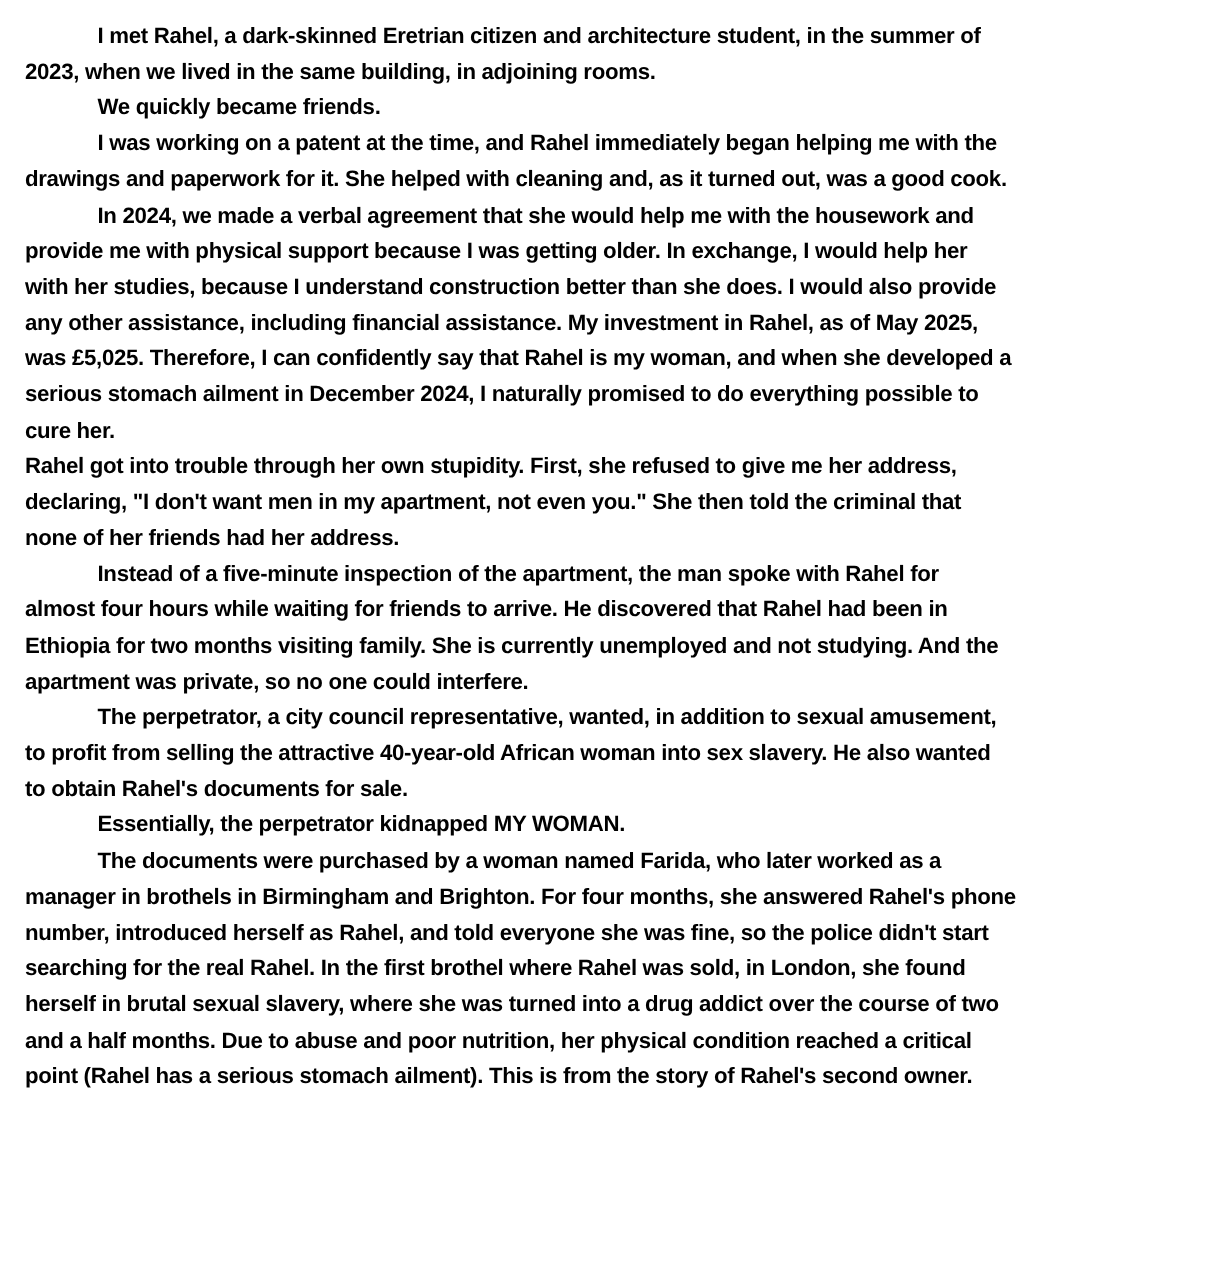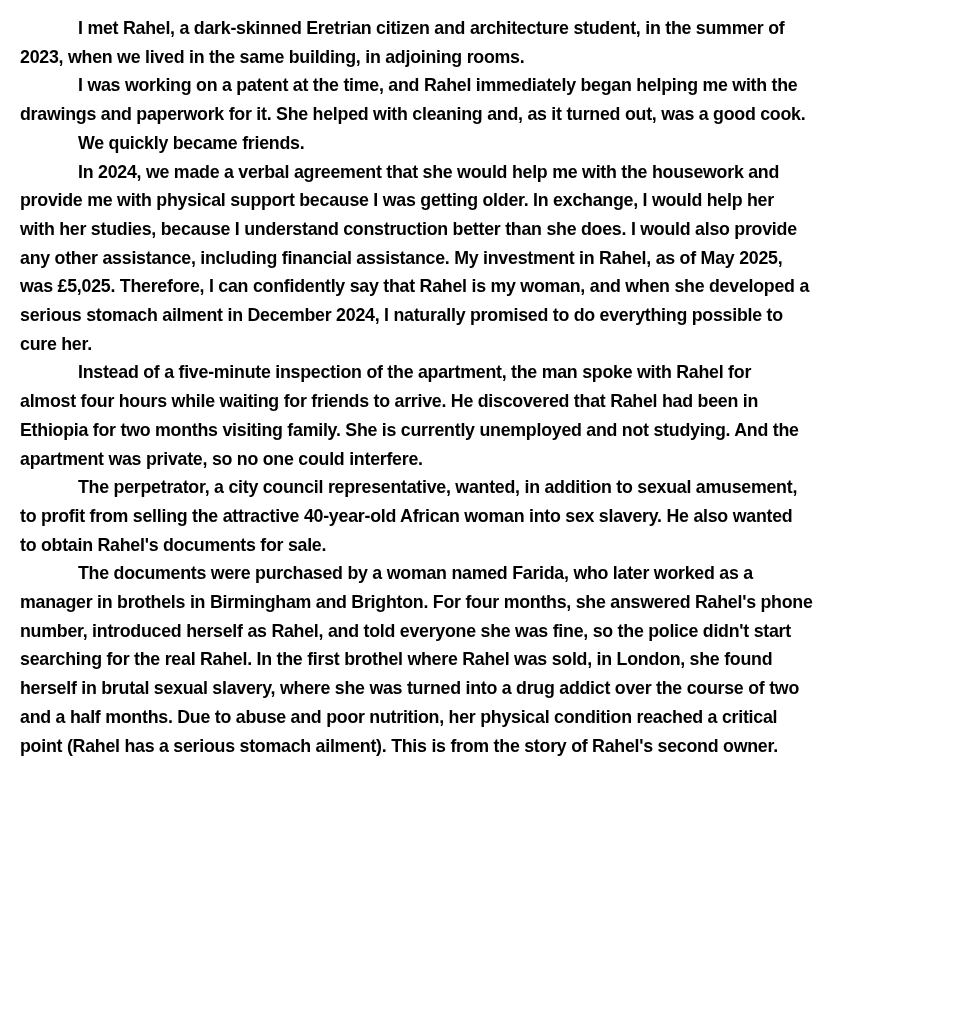--- a/index.html
+++ b/index.html
@@ -34,37 +34,41 @@
   .para.indent {
     text-indent: 58px;
   }
 </style>
 </head>
 <body>
 
 <div class="page">
   <p class="para indent">I met Rahel, a dark-skinned Eretrian citizen and architecture student, in the summer of
 2023, when we lived in the same building, in adjoining rooms.</p>
+  <p class="para indent">We quickly became friends.</p>
   <p class="para indent">I was working on a patent at the time, and Rahel immediately began helping me with the
 drawings and paperwork for it. She helped with cleaning and, as it turned out, was a good cook.</p>
-  <p class="para indent">We quickly became friends.</p>
   <p class="para indent">In 2024, we made a verbal agreement that she would help me with the housework and
 provide me with physical support because I was getting older. In exchange, I would help her
 with her studies, because I understand construction better than she does. I would also provide
 any other assistance, including financial assistance. My investment in Rahel, as of May 2025,
 was £5,025. Therefore, I can confidently say that Rahel is my woman, and when she developed a
 serious stomach ailment in December 2024, I naturally promised to do everything possible to
 cure her.</p>
+  <p class="para">Rahel got into trouble through her own stupidity. First, she refused to give me her address,
+declaring, "I don't want men in my apartment, not even you." She then told the criminal that
+none of her friends had her address.</p>
   <p class="para indent">Instead of a five-minute inspection of the apartment, the man spoke with Rahel for
 almost four hours while waiting for friends to arrive. He discovered that Rahel had been in
 Ethiopia for two months visiting family. She is currently unemployed and not studying. And the
 apartment was private, so no one could interfere.</p>
   <p class="para indent">The perpetrator, a city council representative, wanted, in addition to sexual amusement,
 to profit from selling the attractive 40-year-old African woman into sex slavery. He also wanted
 to obtain Rahel's documents for sale.</p>
+  <p class="para indent">Essentially, the perpetrator kidnapped MY WOMAN.</p>
   <p class="para indent">The documents were purchased by a woman named Farida, who later worked as a
 manager in brothels in Birmingham and Brighton. For four months, she answered Rahel's phone
 number, introduced herself as Rahel, and told everyone she was fine, so the police didn't start
 searching for the real Rahel. In the first brothel where Rahel was sold, in London, she found
 herself in brutal sexual slavery, where she was turned into a drug addict over the course of two
 and a half months. Due to abuse and poor nutrition, her physical condition reached a critical
 point (Rahel has a serious stomach ailment). This is from the story of Rahel's second owner.</p>
 </div>
 
 </body></html>

